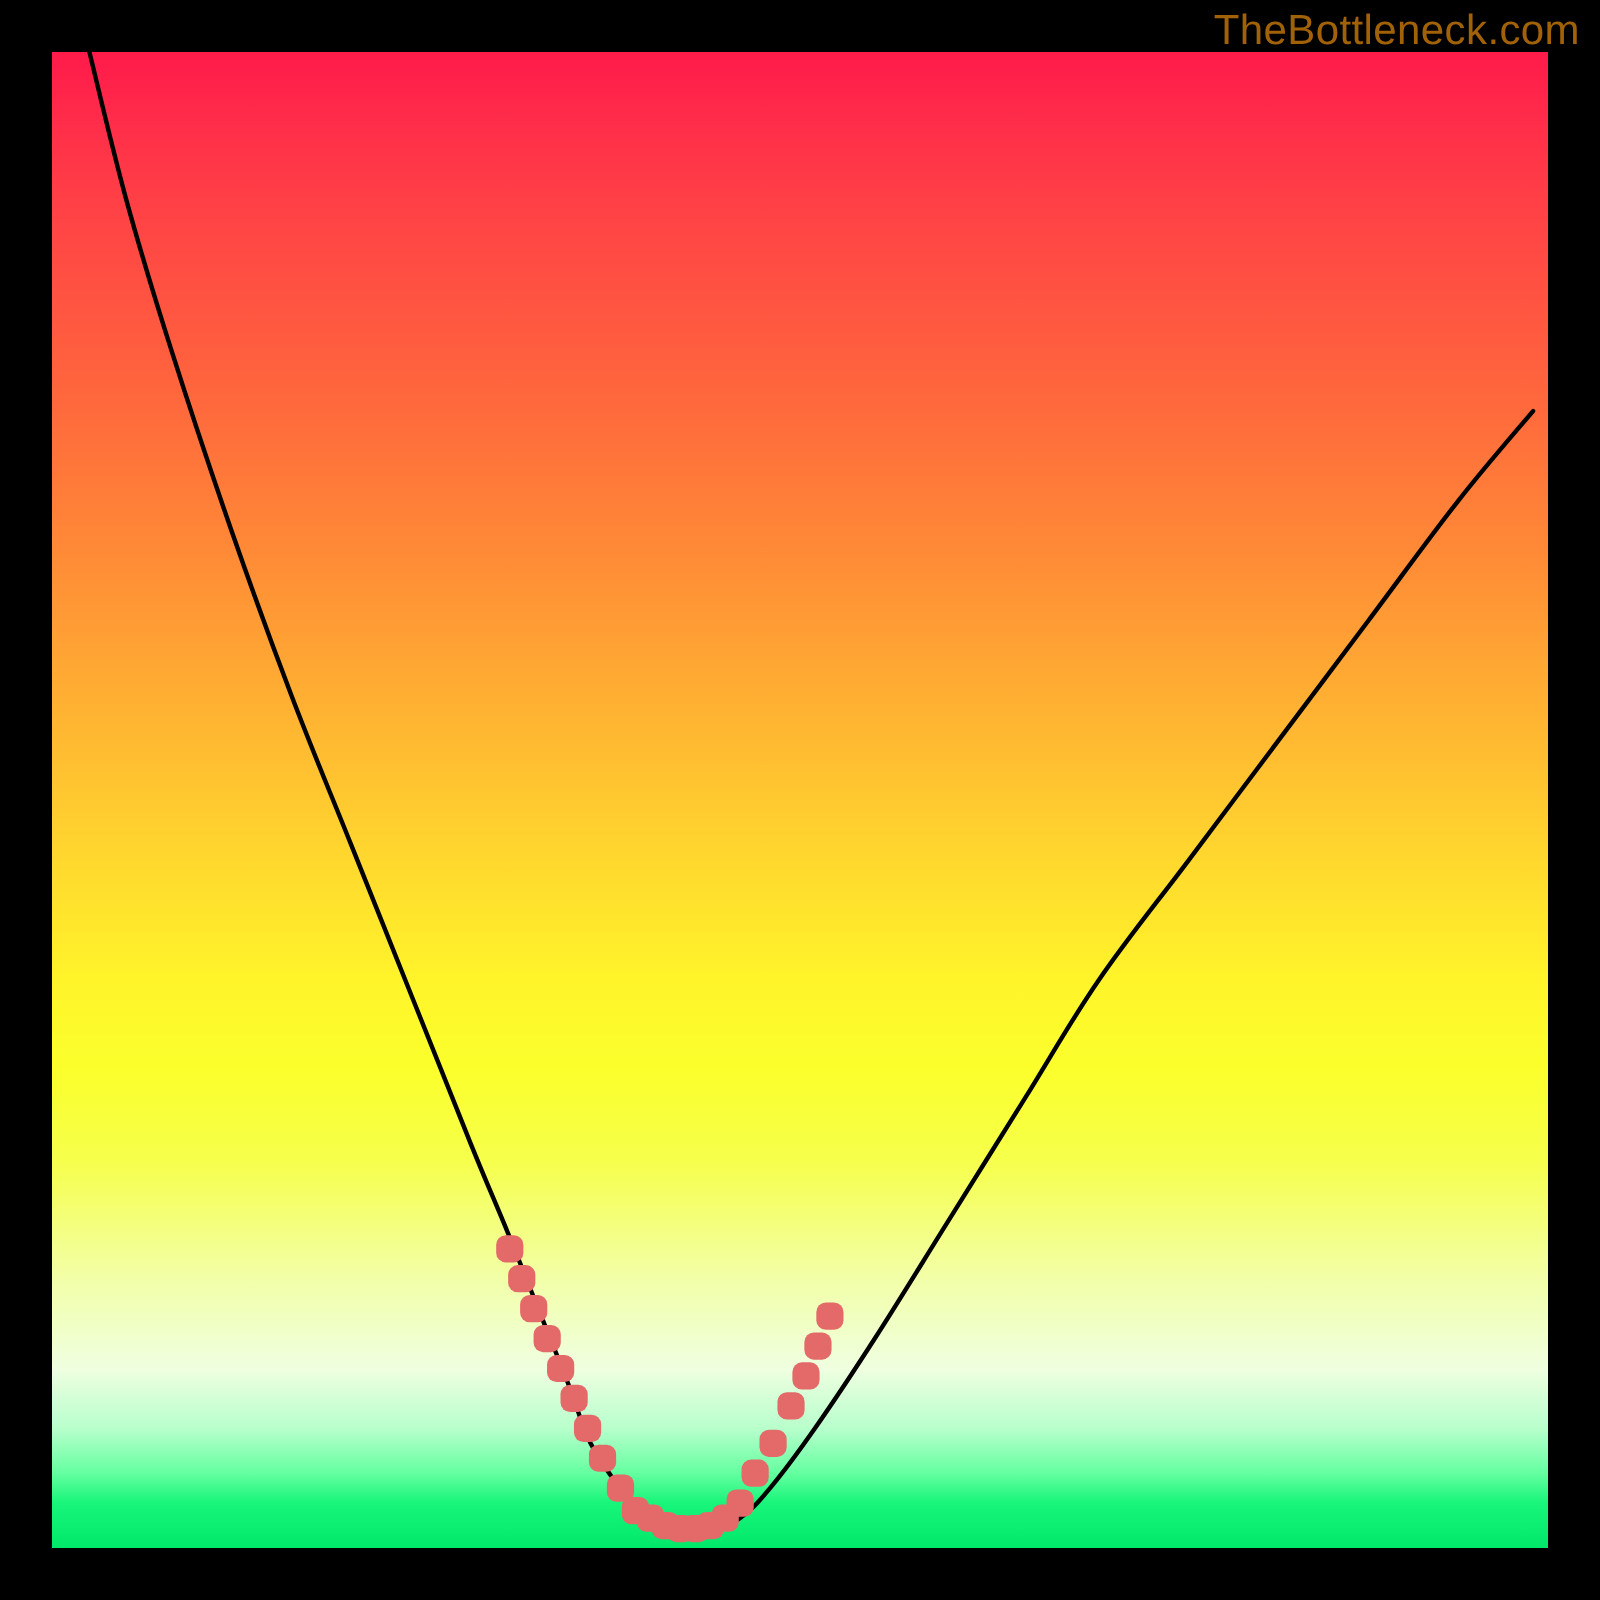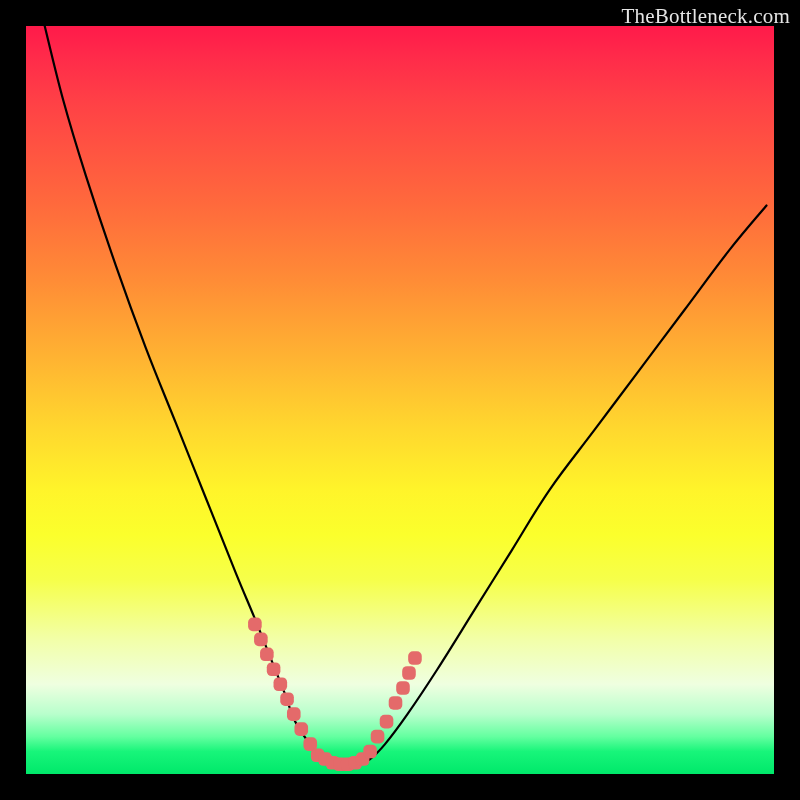--- a/index.html
+++ b/index.html
@@ -41,25 +41,24 @@
       #b8ffcc 92%,
       #64ffa0 95%,
       #18f57a 97%,
       #00e86a 100%
     );
   }
   .watermark {
     position: absolute;
     top: 4px;
     right: 10px;
-    color: #e5e5e5;
+    color: #a16207;
     font-size: 21px;
     letter-spacing: 0.2px;
     font-weight: 500;
-    font-family: Liberation Serif, serif;
   }
   svg.overlay {
     position: absolute;
     left: 0;
     top: 0;
     width: 100%;
     height: 100%;
   }
 </style>
 </head>

